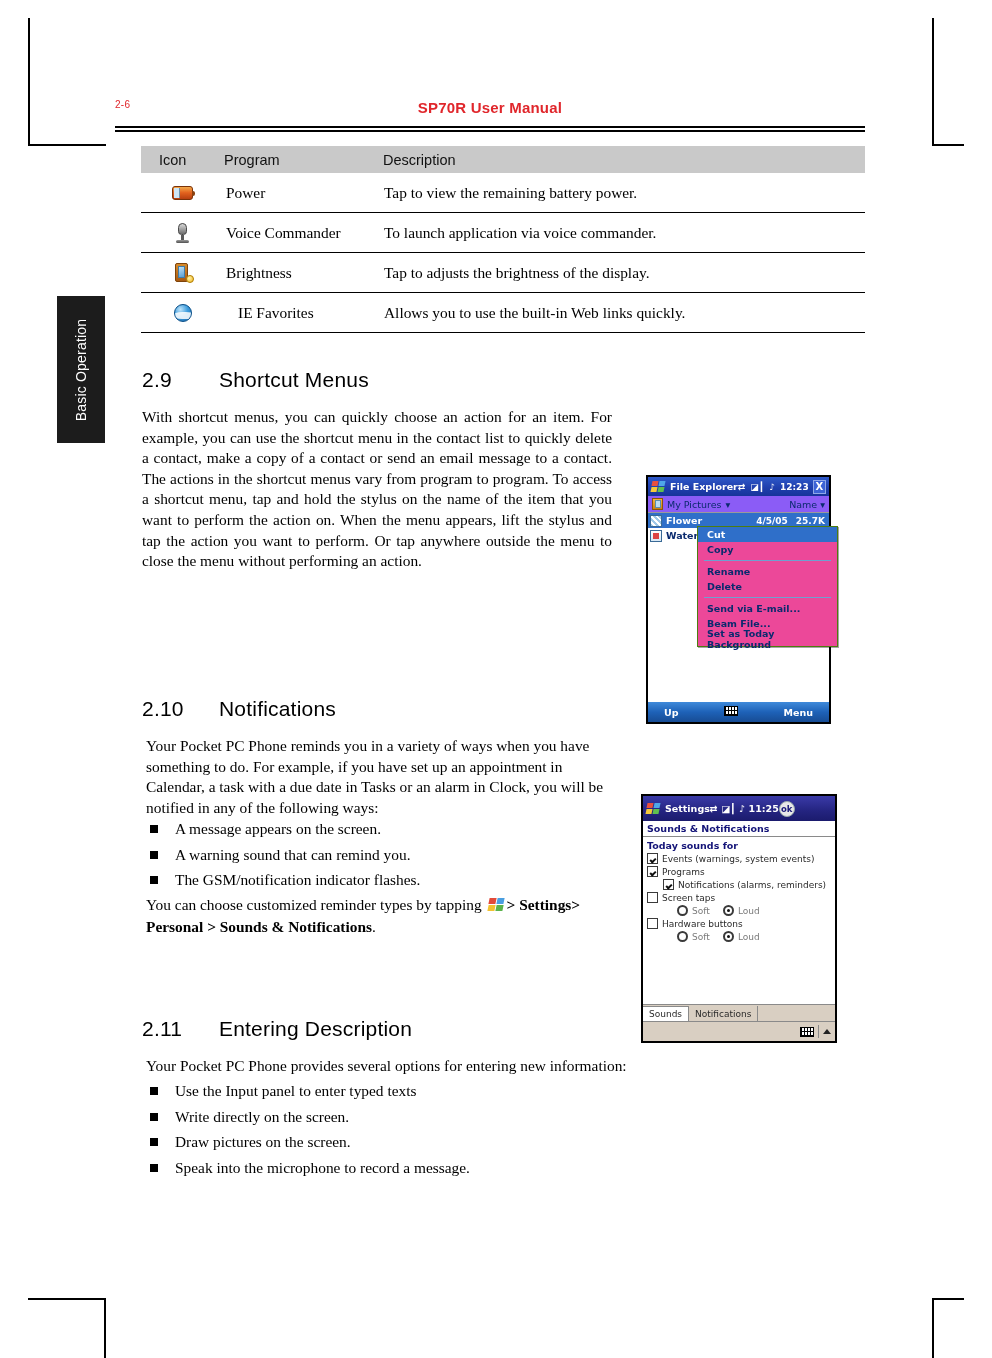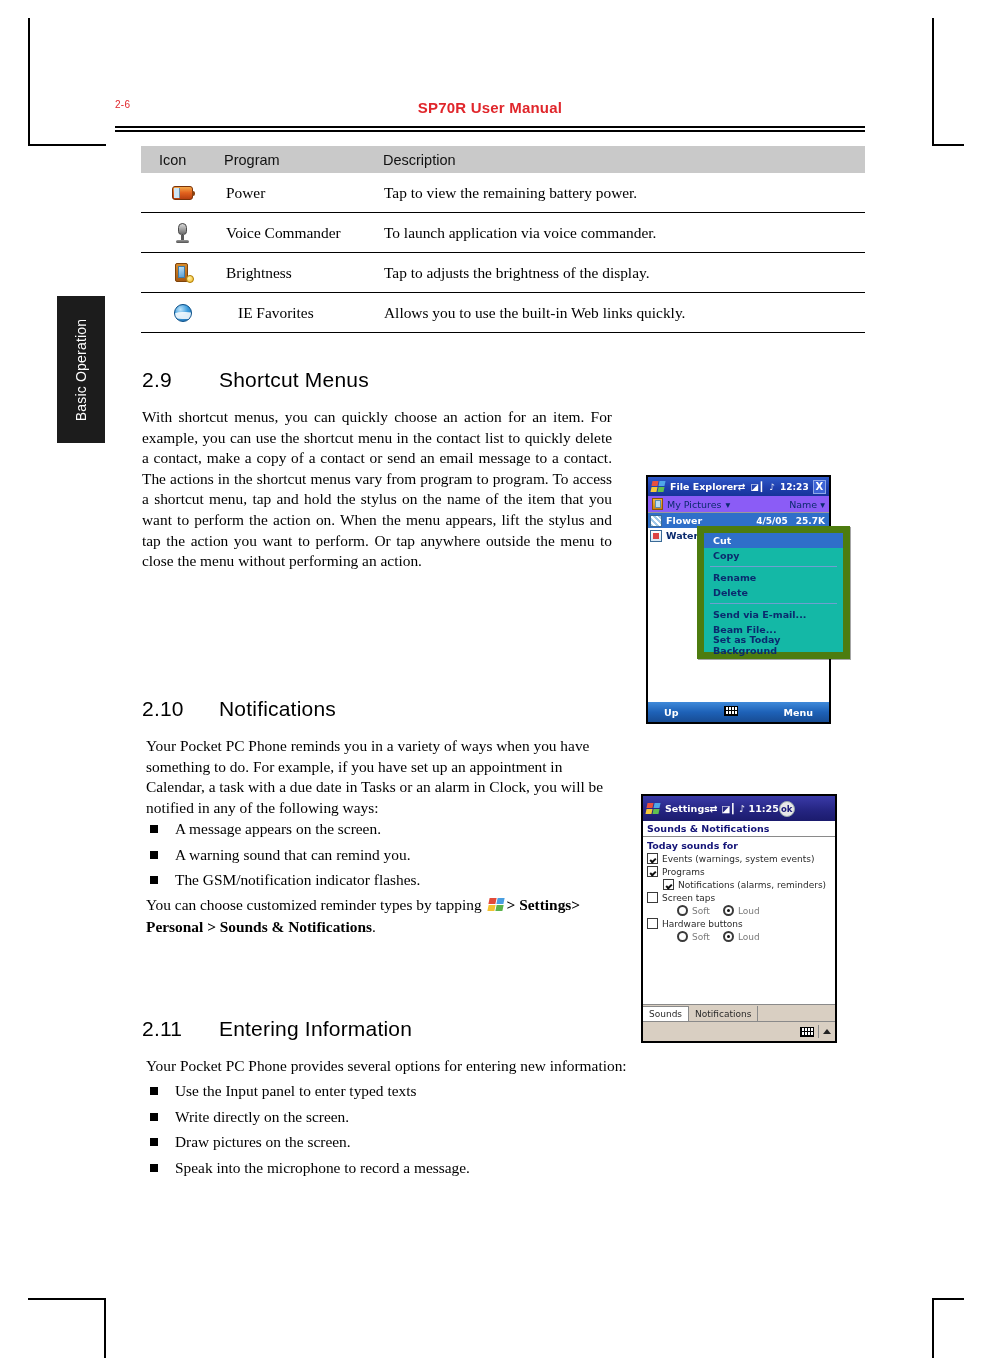--- a/index.html
+++ b/index.html
@@ -114,21 +114,21 @@
   .cmdbar .folder-ic:before{content:"";position:absolute;left:2px;top:1px;width:6px;height:8px;background:#bcdcf2;border:1px solid #5b8cae;box-sizing:border-box;}
   .cmdbar .sortlbl{margin-left:auto;}
   .filelist{position:relative;background:#fff;height:163px;}
   .frow{display:flex;align-items:center;height:15px;font-size:9.5px;font-weight:bold;color:#0a2a6e;padding-left:2px;}
   .frow.sel{background:#2f6fc9;color:#fff;}
   .fic{width:12px;height:12px;margin-right:4px;flex:0 0 auto;box-sizing:border-box;}
   .fic.a{background:repeating-linear-gradient(45deg,#9ec8e8 0 2px,#ffffff 2px 4px);border:1px solid #3a6a96;}
   .fic.b{background:linear-gradient(180deg,#ffffff,#d8e8f5);border:1px solid #3a6a96;position:relative;}
   .fic.b:after{content:"";position:absolute;left:2px;top:2px;width:6px;height:6px;background:#d44;}
   .fmeta{margin-left:auto;display:flex;gap:8px;padding-right:4px;font-size:9px;}
-  .ctxmenu{position:absolute;left:49px;top:13px;width:139px;background:#14b8a6;border:7px solid #4d7c0f;
+  .ctxmenu{position:absolute;left:49px;top:13px;width:139px;background:#ec4899;border:1px solid #4d7c0f;
            box-shadow:1px 1px 0 rgba(0,0,0,.35);}
   .ctxmenu .mi{height:15px;display:flex;align-items:center;padding-left:9px;font-size:9.5px;font-weight:bold;color:#0a2a6e;}
   .ctxmenu .mi.hl{background:#2f6fc9;color:#ffffff;}
   .ctxmenu .sep{height:1px;background:#6f9fd0;margin:3px 6px;}
   .softbar{position:absolute;left:0;right:0;bottom:0;height:20px;
            background:linear-gradient(180deg,#3f8ada 0%,#1e62b8 50%,#174c94 100%);
            display:flex;align-items:center;color:#fff;font-size:9.5px;font-weight:bold;}
   .softbar .l{padding-left:16px;}
   .softbar .c{margin:0 auto;}
   .softbar .r{padding-right:16px;}
@@ -253,21 +253,21 @@
     <li>A message appears on the screen.</li>
     <li>A warning sound that can remind you.</li>
     <li>The GSM/notification indicator flashes.</li>
   </ul>
   <p class="body nojust" style="left:146px;top:894px;width:470px;line-height:22px;">
     <span>You can choose customized reminder types by tapping</span>
     <span class="startflag"><i class="q1"></i><i class="q2"></i><i class="q3"></i><i class="q4"></i></span><span class="b">&gt; Settings</span><span class="b">&gt; Personal &gt; Sounds &amp; Notifications</span><span>.</span>
   </p>
 
   <h2 class="sec" style="left:142px;top:1017px;">
-    <span class="num">2.11</span><span>Entering Information</span>
+    <span class="num">2.11</span><span>Entering Description</span>
   </h2>
   <p class="body nojust" style="left:146px;top:1056px;width:560px;">Your Pocket PC Phone provides several options for entering new information:</p>
   <ul class="bl" style="left:140px;top:1078px;width:520px;">
     <li>Use the Input panel to enter typed texts</li>
     <li>Write directly on the screen.</li>
     <li>Draw pictures on the screen.</li>
     <li>Speak into the microphone to record a message.</li>
   </ul>
 
   <div class="pda pda1">

